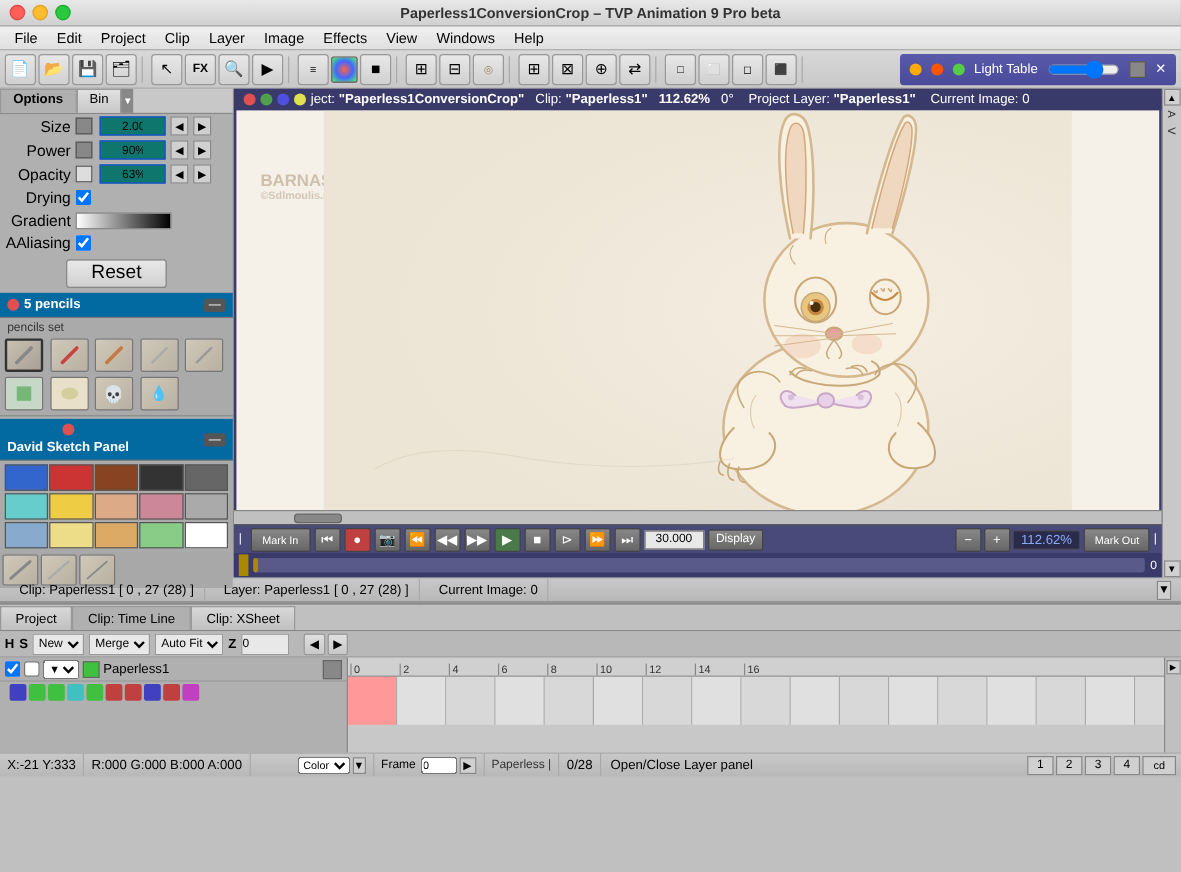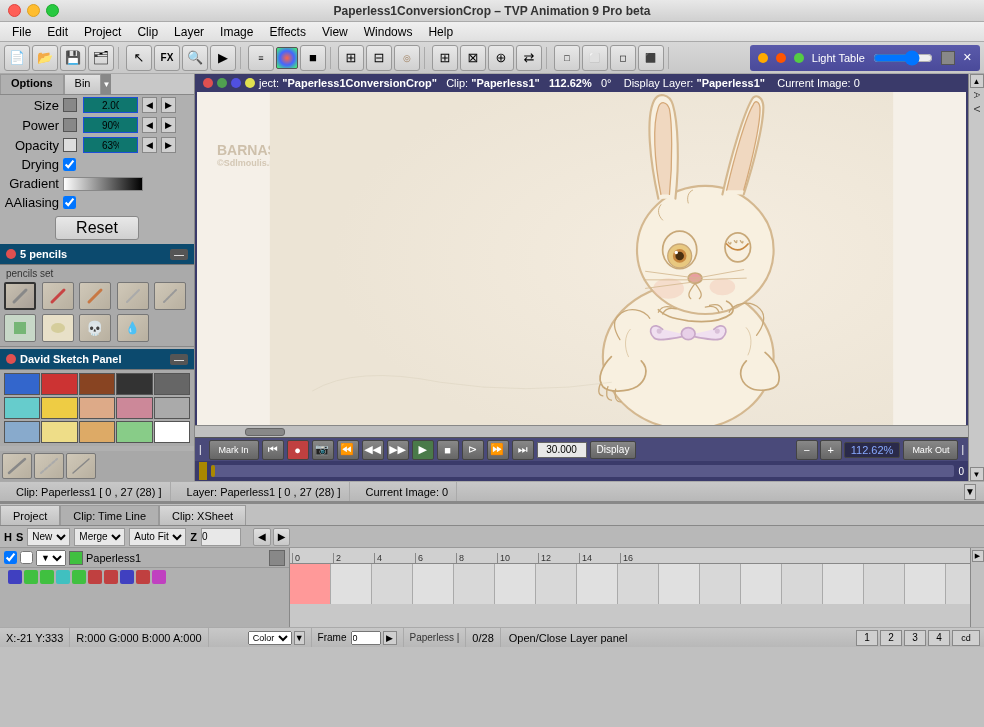--- a/index.html
+++ b/index.html
@@ -122,21 +122,21 @@
 
     .reset-btn {
       background: linear-gradient(to bottom, #e8e8e8, #d0d0d0);
       border: 1px solid #888; border-radius: 3px;
       padding: 2px 20px; cursor: pointer; font-size: 16px;
       margin: 4px auto; display: block;
     }
 
     
     .panel-section {
-      background: #0c4a6e;
+      background: #0369a1;
       padding: 2px;
       border-bottom: 1px solid #777;
     }
     .section-header {
       display: flex; align-items: center; justify-content: space-between;
       padding: 2px 4px;
     }
     .section-title {
       color: white; font-size: 11px; font-weight: bold;
     }
@@ -573,21 +573,21 @@
           <span style="font-size:14px;">💀</span>
         </div>
         <div class="pencil-item">
           <span style="font-size:12px; color:#c88830;">💧</span>
         </div>
       </div>
     </div>
 
     <div class="panel-section" style="margin-top:2px;">
       <div class="section-header">
-        <div style="display:flex;align-items:center;gap:4px;">
+        <div style="display:flex;align-items:center;gap:4px;flex-direction:column;">
           <div style="width:10px;height:10px;background:#e05050;border-radius:50%;"></div>
           <span class="section-title">David Sketch Panel</span>
         </div>
         <div style="background:#555;color:white;font-size:10px;padding:0 4px;border-radius:2px;cursor:pointer;">—</div>
       </div>
     </div>
 
     <div style="background:#aaa;padding:2px;">
       <div class="color-row">
         <div class="color-swatch" style="background:#3366cc;"></div>
@@ -644,21 +644,21 @@
         <span>ject:</span>
         <span style="font-weight:bold;">"Paperless1ConversionCrop"</span>
         &nbsp;
         <span>Clip:</span>
         <span style="font-weight:bold;">"Paperless1"</span>
         &nbsp;
         <span style="font-weight:bold;">112.62%</span>
         &nbsp;
         <span>0°</span>
         &nbsp;&nbsp;
-        <span>Display Layer:</span>
+        <span>Project Layer:</span>
         <span style="font-weight:bold;">"Paperless1"</span>
         &nbsp;&nbsp;
         <span>Current Image:</span>
         <span>0</span>
       </span>
     </div>
 
     <div id="drawing-canvas" style="position:relative; flex:1; background:#f5f0e8; margin:0 2px 0 2px;">
 
       <div class="watermark">

